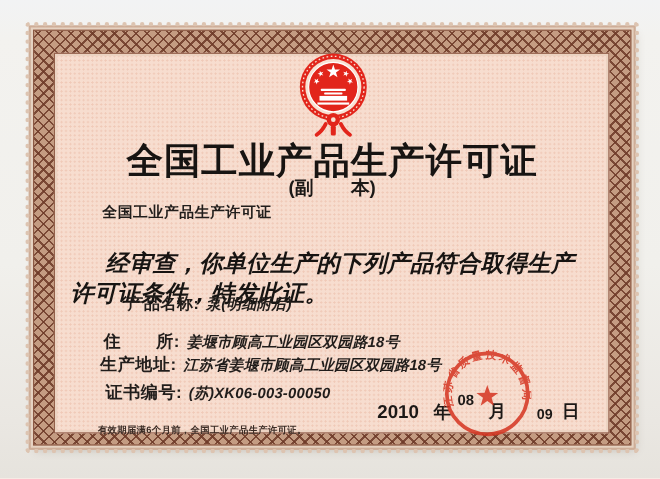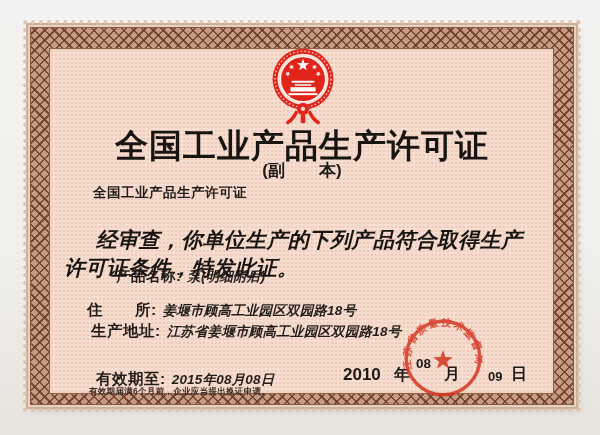--- a/index.html
+++ b/index.html
@@ -50,21 +50,21 @@
   .statement{
     position:absolute; left:33px; top:177px; width:478px;
     font-size:21px; font-weight:800; line-height:28px; letter-spacing:.3px;
     text-indent:32px; color:#171412;font-style:italic;
   }
   .frow{position:absolute; white-space:nowrap;}
   .frow .lbl{font-weight:800; font-size:15.5px; letter-spacing:.5px;}
   .frow .val{font-weight:700; font-size:13.5px; letter-spacing:.2px;font-style:italic;}
   .row-product{left:73px; top:239px;}
   .row-product .lbl{font-size:14.5px;margin-left:12px;}
-  .row-addr   {left:56px; top:272px;}
+  .row-addr   {left:63px; top:272px;}
   .row-prod-addr{left:60px; top:293px;}
   .row-certno {left:65px; top:319px;}
   .row-valid  {left:65px; top:341px;}
   .frow .val{margin-left:6px;}
   .footnote{
     position:absolute; left:58px; top:358px;
     font-size:8.5px; font-weight:700; color:#3a2b24; letter-spacing:.3px;
   }
   .date-part{position:absolute; font-weight:800; color:#1c1917; white-space:nowrap;}
   .d-year {left:312px; top:337px; font-size:17px;text-align:center;}
@@ -125,25 +125,25 @@
 
     <div class="frow row-product">
       <span class="lbl ink">产品名称:</span><span class="val ink">泵(明细附后)</span>
     </div>
     <div class="frow row-addr">
       <span class="lbl ink">住　　所:</span><span class="val ink">姜堰市顾高工业园区双园路18号</span>
     </div>
     <div class="frow row-prod-addr">
       <span class="lbl ink">生产地址:</span><span class="val ink">江苏省姜堰市顾高工业园区双园路18号</span>
     </div>
-    <div class="frow row-valid">
-      <span class="lbl ink">有效期至:</span><span class="val ink">2015年08月08日</span>
+    <div class="frow row-certno">
+      <span class="lbl ink">证书编号:</span><span class="val ink">(苏)XK06-003-00050</span>
     </div>
 
-    <div class="footnote">有效期届满6个月前，企业应当提出换证申请。</div>
+    <div class="footnote">有效期届满6个月前，全国工业产品生产许可证。</div>
 
     <span class="date-part d-year">2010</span>
     <span class="date-part d-yunit">年</span>
     <span class="date-part d-month">08</span>
     <span class="date-part d-munit">月</span>
     <span class="date-part d-day">09</span>
     <span class="date-part d-dunit">日</span>
 
     <svg class="seal" viewBox="0 0 100 100" aria-hidden="true">
       <circle cx="50" cy="50" r="46" fill="none" stroke="#d53421" stroke-width="4.2"></circle>

